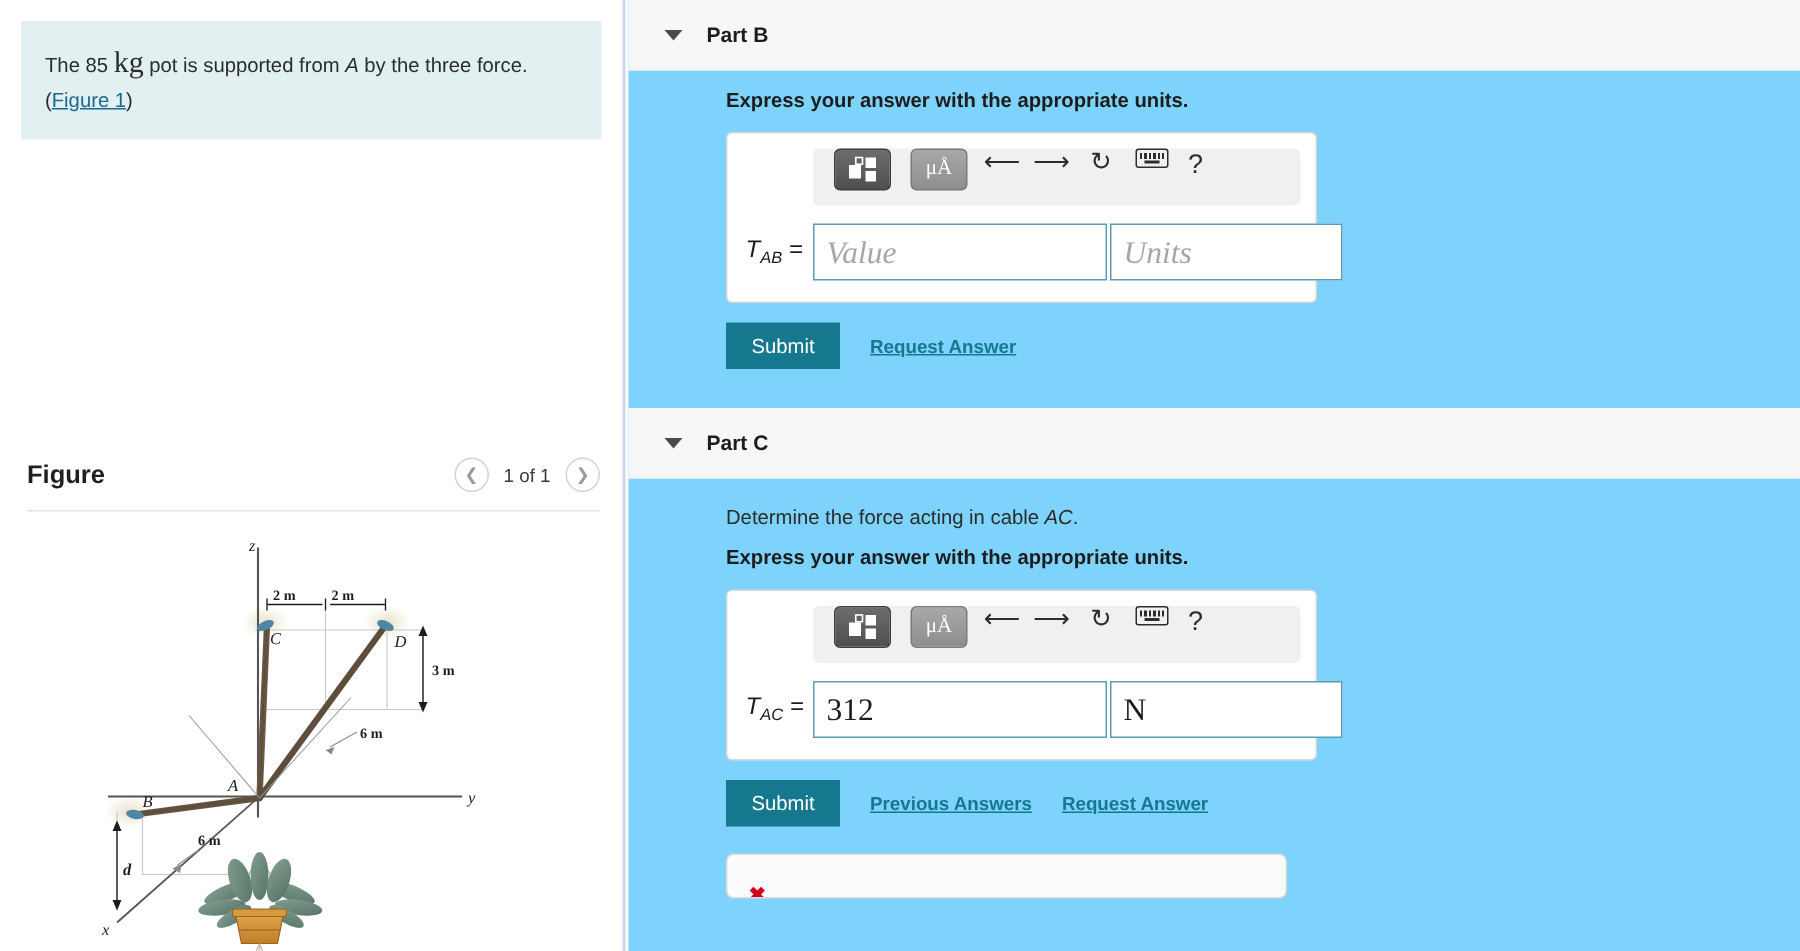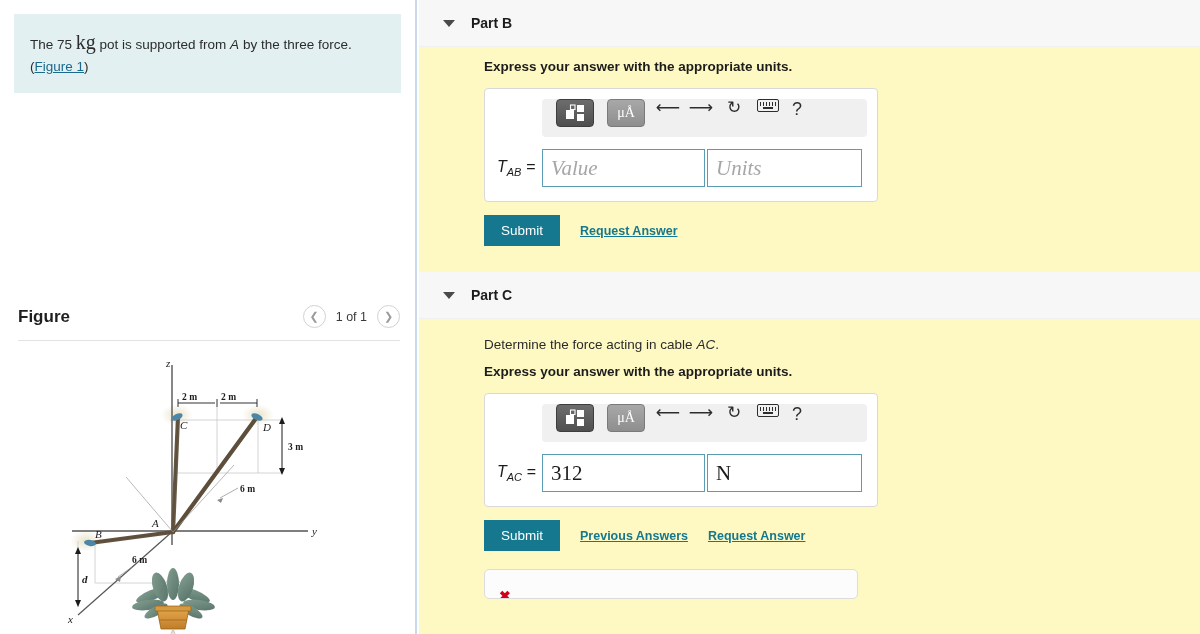--- a/index.html
+++ b/index.html
@@ -49,21 +49,21 @@
     height: 1px; background: #e3e3e3;
   }
   .figure-canvas {
     position: absolute; left: 60px; top: 355px;
     width: 300px; height: 279px;
   }
 
   
   .right-panel {
     position: absolute; left: 419px; top: 0;
-    width: 781px; height: 634px; background: #fef9c3;
+    width: 781px; height: 634px; background: #7dd3fc;
   }
   .part-header {
     background: #f7f7f7;
     height: 47px;
     display: flex; align-items: center;
     padding-left: 24px;
     border-bottom: 1px solid #f0f0f0;
   }
   .caret {
     width: 0; height: 0;
@@ -162,21 +162,21 @@
   .field {
     height: 38px;
     border: 1px solid #5a9cb4;
     background: #fff;
     font-family: "Liberation Serif", serif;
     font-size: 21px;
     color: #1c1c1c;
     padding: 0 8px;
     outline: none;
   }
-  .field.value-f { width: 163px; }
+  .field.value-f { width: 196px; }
   .field.units-f { width: 155px; margin-left: 2px; }
   .field::placeholder { color: #a6a6a6; font-style: italic; }
 
   .actions { display: flex; align-items: center; margin-top: 13px; gap: 20px; }
   .submit-btn {
     background: #15788e;
     color: #fff;
     border: none;
     font-family: "Liberation Sans", sans-serif;
     font-size: 13.5px;
@@ -203,21 +203,21 @@
   }
 </style>
 </head>
 <body>
 
 <div class="page">
 
   <div class="left-panel">
 
     <div class="problem-box">
-      <span>The 75 </span><span class="serif-unit">kg</span><span> pot is supported from </span><span class="ital">A</span><span> by the three force.</span><br>
+      <span>The 85 </span><span class="serif-unit">kg</span><span> pot is supported from </span><span class="ital">A</span><span> by the three force.</span><br>
       <span>(</span><span class="fig-link">Figure 1</span><span>)</span>
     </div>
 
     <div class="figure-header">
       <div class="figure-title">Figure</div>
       <div class="fig-nav">
         <div class="nav-circle">❮</div>
         <div class="fig-count">1 of 1</div>
         <div class="nav-circle">❯</div>
       </div>

